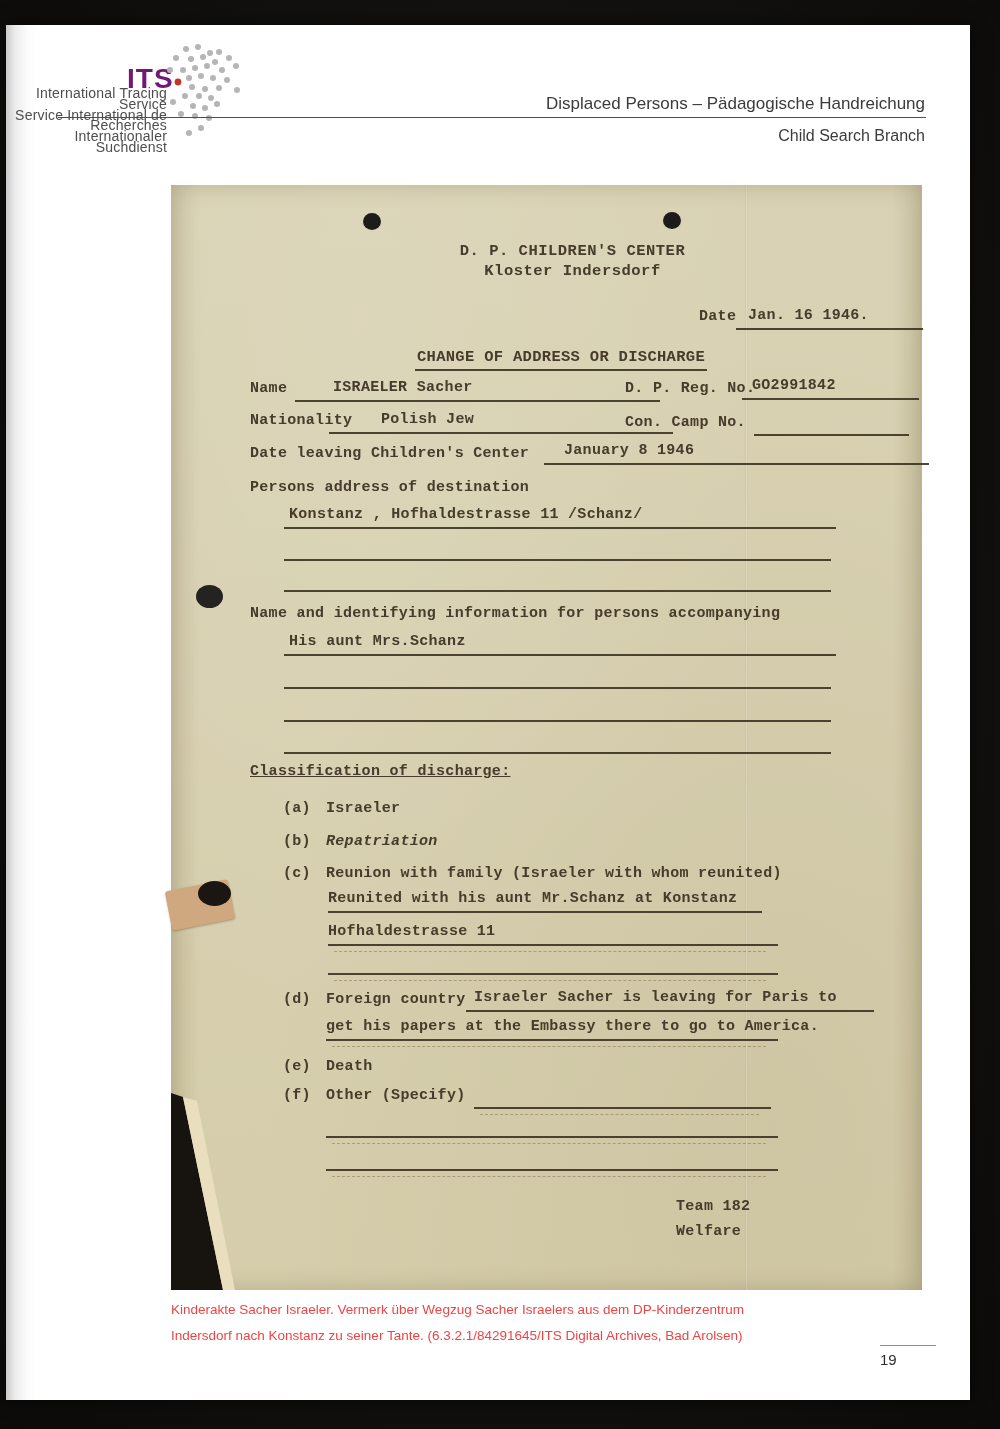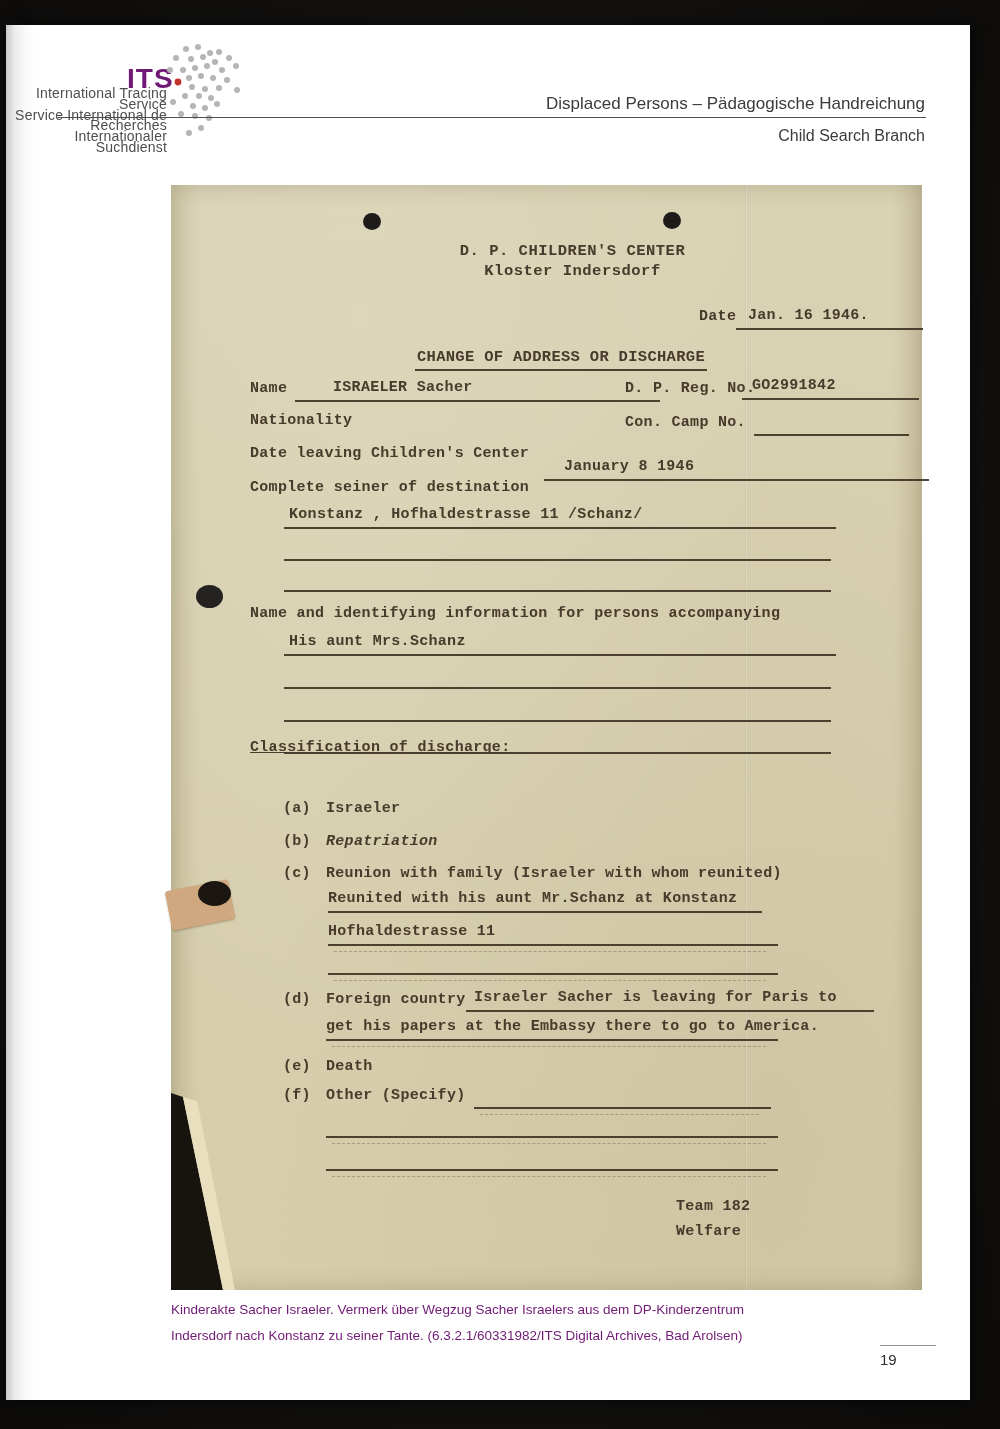--- a/index.html
+++ b/index.html
@@ -41,21 +41,21 @@
   .corner .foldstrip{position:absolute;left:0;top:0;width:100%;height:100%;background:#e9dfbe;
     clip-path:polygon(12px 4px,26px 8px,64px 100%,52px 100%);}
   .t{position:absolute;white-space:nowrap;line-height:20px;letter-spacing:0.3px;}
   .ctr{left:0;width:100%;text-align:center;transform:translateX(26px);letter-spacing:0.5px;}
   .fill{position:absolute;height:24px;line-height:24px;white-space:nowrap;letter-spacing:0.3px;
     border-bottom:2.5px solid rgba(56,45,28,0.88);}
   .ghost::after{content:"";position:absolute;left:6px;right:12px;bottom:-8px;
     border-bottom:1.5px dashed rgba(125,110,78,0.50);}
   .u-title{text-align:center;}
   
-  .caption{position:absolute;left:165px;top:1272px;font-size:13.5px;line-height:26px;color:#701a75;}
+  .caption{position:absolute;left:165px;top:1272px;font-size:13.5px;line-height:26px;color:#ef4444;}
   .pagenum-rule{position:absolute;left:874px;top:1320px;width:56px;border-top:1.5px solid #8f8f8f;}
   .pagenum{position:absolute;left:874px;top:1326px;width:50px;font-size:15px;color:#2e2e2e;}
 </style>
 </head>
 <body>
 
 <div class="frame">
   <div class="page">
     <div class="spine"></div>
 
@@ -128,38 +128,39 @@
       <div class="fill" style="left:565px;top:119px;width:175px;padding-left:12px;"><span>Jan. 16 1946.</span></div>
 
       <div class="fill u-title" style="left:244px;top:160px;width:292px;font-size:15.5px;">CHANGE OF ADDRESS OR DISCHARGE</div>
 
       <div class="t" style="left:79px;top:194px;">Name</div>
       <div class="fill" style="left:124px;top:191px;width:327px;padding-left:38px;"><span>ISRAELER Sacher</span></div>
       <div class="t" style="left:454px;top:194px;">D. P. Reg. No.</div>
       <div class="fill" style="left:571px;top:189px;width:167px;padding-left:10px;"><span>GO2991842</span></div>
 
       <div class="t" style="left:79px;top:226px;">Nationality</div>
+      <div class="fill" style="left:158px;top:223px;width:292px;padding-left:52px;"><span>Polish Jew</span></div>
       <div class="t" style="left:454px;top:228px;">Con. Camp No.</div>
       <div class="fill" style="left:583px;top:225px;width:155px;"></div>
 
       <div class="t" style="left:79px;top:259px;">Date leaving Children's Center</div>
-      <div class="fill" style="left:373px;top:270px;width:365px;padding-left:20px;"><span>January 8 1946</span></div>
+      <div class="fill" style="left:373px;top:254px;width:365px;padding-left:20px;"><span>January 8 1946</span></div>
 
-      <div class="t" style="left:79px;top:293px;">Complete seiner of destination</div>
+      <div class="t" style="left:79px;top:293px;">Persons address of destination</div>
       <div class="fill" style="left:113px;top:318px;width:547px;padding-left:5px;"><span>Konstanz , Hofhaldestrasse 11 /Schanz/</span></div>
       <div class="fill" style="left:113px;top:350px;width:547px;"></div>
       <div class="fill" style="left:113px;top:381px;width:547px;"></div>
 
       <div class="t" style="left:79px;top:419px;">Name and identifying information for persons accompanying</div>
       <div class="fill" style="left:113px;top:445px;width:547px;padding-left:5px;"><span>His aunt Mrs.Schanz</span></div>
       <div class="fill" style="left:113px;top:478px;width:547px;"></div>
       <div class="fill" style="left:113px;top:511px;width:547px;"></div>
       <div class="fill" style="left:113px;top:543px;width:547px;"></div>
 
-      <div class="t" style="left:79px;top:553px;text-decoration:underline;">Classification of discharge:</div>
+      <div class="t" style="left:79px;top:577px;text-decoration:underline;">Classification of discharge:</div>
 
       <div class="t" style="left:112px;top:614px;">(a)</div>
       <div class="t" style="left:155px;top:614px;">Israeler</div>
 
       <div class="t" style="left:112px;top:647px;">(b)</div>
       <div class="t" style="left:155px;top:647px;font-style:italic;">Repatriation</div>
 
       <div class="t" style="left:112px;top:679px;">(c)</div>
       <div class="t" style="left:155px;top:679px;">Reunion with family (Israeler with whom reunited)</div>
       <div class="fill" style="left:157px;top:702px;width:434px;"><span>Reunited with his aunt Mr.Schanz at Konstanz</span></div>
@@ -180,19 +181,19 @@
 
       <div class="fill ghost" style="left:155px;top:927px;width:452px;"></div>
       <div class="fill ghost" style="left:155px;top:960px;width:452px;"></div>
 
       <div class="t" style="left:505px;top:1012px;">Team 182</div>
       <div class="t" style="left:505px;top:1037px;">Welfare</div>
     </div>
 
     <div class="caption">
       <div>Kinderakte Sacher Israeler. Vermerk über Wegzug Sacher Israelers aus dem DP-Kinderzentrum</div>
-      <div>Indersdorf nach Konstanz zu seiner Tante. (6.3.2.1/60331982/ITS Digital Archives, Bad Arolsen)</div>
+      <div>Indersdorf nach Konstanz zu seiner Tante. (6.3.2.1/84291645/ITS Digital Archives, Bad Arolsen)</div>
     </div>
 
     <div class="pagenum-rule"></div>
     <div class="pagenum">19</div>
   </div>
 </div>
 
 </body></html>

